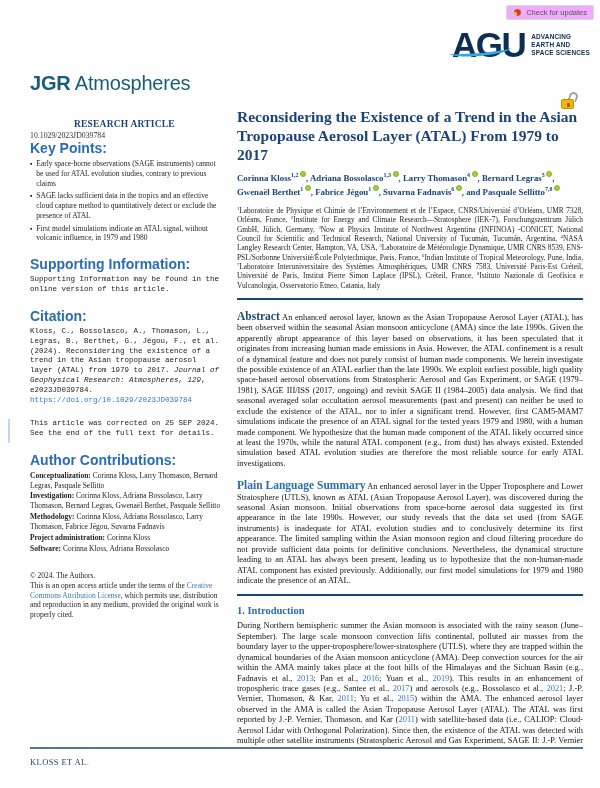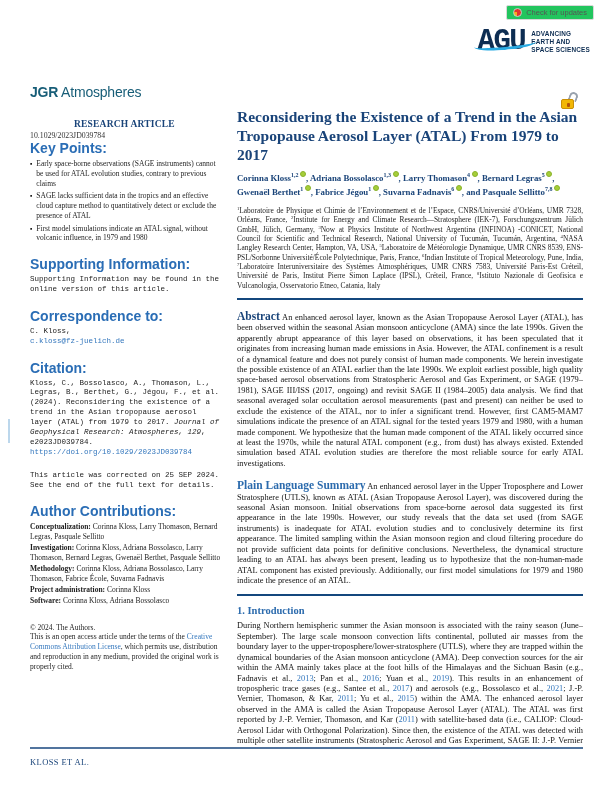--- a/index.html
+++ b/index.html
@@ -2,38 +2,38 @@
 <html><head>
 <meta charset="utf-8">
 <style>
   * { margin:0; padding:0; box-sizing:border-box; }
   html,body { background:#ffffff; }
   .page { position:relative; width:600px; height:788px; background:#fff;
           font-family:"Liberation Serif", serif; overflow:hidden; }
 
   
   .check { position:absolute; top:5px; right:6px; display:flex; align-items:center; gap:4px;
-           border:1px solid #d8d8d8; background:#22c55e; padding:2px 6px; border-radius:2px;
+           border:1px solid #d8d8d8; background:#f0abfc; padding:2px 6px; border-radius:2px;
            font-family:"Liberation Sans", sans-serif; font-size:7.5px; color:#555; cursor:pointer; }
   .check-icon { width:9px; height:9px; border-radius:50%;
                 background:conic-gradient(#e3342f 0 55%, #f6ad1f 55% 80%, #e3342f 80% 100%);
                 border:1px solid #c9c9c9; }
 
   
   .agu { position:absolute; top:27px; right:10px; display:flex; align-items:center; }
-  .agu-text { position:relative; font-family:Liberation Mono, monospace; font-weight:800;
-              font-size:29px; color:#0d2d52; letter-spacing:-1.5px; line-height:1; }
+  .agu-text { position:relative; font-family:Liberation Sans, sans-serif; font-weight:800;
+              font-size:35px; color:#0d2d52; letter-spacing:-1.5px; line-height:1; }
   .agu-swoosh { position:absolute; left:-3px; bottom:6px; width:62px; height:11px;
                 border-bottom:3.5px solid #29aae2; border-radius:50%; transform:rotate(-5deg); }
   .agu-tag { margin-left:6px; font-family:"Liberation Sans", sans-serif; font-weight:bold;
              font-size:6.4px; color:#0d2d52; line-height:1.25; letter-spacing:0.2px; }
 
   
-  .jgr { position:absolute; left:30px; top:84px; font-family:"Liberation Sans", sans-serif;
-         font-size:14px; color:#175d77; letter-spacing:-0.2px; }
+  .jgr { position:absolute; left:30px; top:72px; font-family:"Liberation Sans", sans-serif;
+         font-size:20px; color:#175d77; letter-spacing:-0.2px; }
   .jgr .b { font-weight:bold; }
   .ra  { position:absolute; left:30px; top:119px; font-size:9.5px; font-weight:bold;
          color:#1a4479; letter-spacing:0.2px;margin-left:44px; }
   .doi { position:absolute; left:30px; top:131px; font-size:7.8px; color:#333; }
 
   
   .lock { position:absolute; top:92px; right:21px; width:18px; height:18px; }
   .lock-shackle { position:absolute; top:0; left:8px; width:9px; height:9px;
                   border:2px solid #98a1ad; border-bottom:none; border-radius:5px 5px 0 0;
                   transform:rotate(20deg); }
@@ -132,39 +132,34 @@
         <span class="kp-bullet">▪</span>
         <span>First model simulations indicate an ATAL signal, without volcanic influence, in 1979 and 1980</span>
       </div>
     </div>
 
     <div class="side-sec">
       <div class="side-h">Supporting Information:</div>
       <div class="side-t">Supporting Information may be found in the online version of this article.</div>
     </div>
 
-    <div class="side-sec">
-      <div class="side-h">Correspondence to:</div>
-      <div class="side-t">C. Kloss,</div>
-      <div class="side-t link">c.kloss@fz-juelich.de</div>
-    </div>
 
     <div class="side-sec">
       <div class="side-h">Citation:</div>
       <div class="side-t"><span>Kloss, C., Bossolasco, A., Thomason, L., Legras, B., Berthet, G., Jégou, F., et al. (2024). Reconsidering the existence of a trend in the Asian tropopause aerosol layer (ATAL) from 1979 to 2017. </span><span class="i">Journal of Geophysical Research: Atmospheres, 129</span><span>, e2023JD039784. </span><span class="link">https://doi.org/10.1029/2023JD039784</span></div>
     </div>
 
 
     <div class="side-sec side-t">This article was corrected on 25 SEP 2024. See the end of the full text for details.</div>
 
     <div class="side-sec">
       <div class="side-h">Author Contributions:</div>
       <div class="contrib"><span class="lbl">Conceptualization: </span><span>Corinna Kloss, Larry Thomason, Bernard Legras, Pasquale Sellitto</span></div>
       <div class="contrib"><span class="lbl">Investigation: </span><span>Corinna Kloss, Adriana Bossolasco, Larry Thomason, Bernard Legras, Gwenaël Berthet, Pasquale Sellitto</span></div>
-      <div class="contrib"><span class="lbl">Methodology: </span><span>Corinna Kloss, Adriana Bossolasco, Larry Thomason, Fabrice École, Suvarna Fadnavis</span></div>
+      <div class="contrib"><span class="lbl">Methodology: </span><span>Corinna Kloss, Adriana Bossolasco, Larry Thomason, Fabrice Jégou, Suvarna Fadnavis</span></div>
       <div class="contrib"><span class="lbl">Project administration: </span><span>Corinna Kloss</span></div>
       <div class="contrib"><span class="lbl">Software: </span><span>Corinna Kloss, Adriana Bossolasco</span></div>
     </div>
 
     <div class="copyright">
       <div>© 2024. The Authors.</div>
       <div><span>This is an open access article under the terms of the </span><span class="link">Creative Commons Attribution License</span><span>, which permits use, distribution and reproduction in any medium, provided the original work is properly cited.</span></div>
     </div>
   </div>
 

